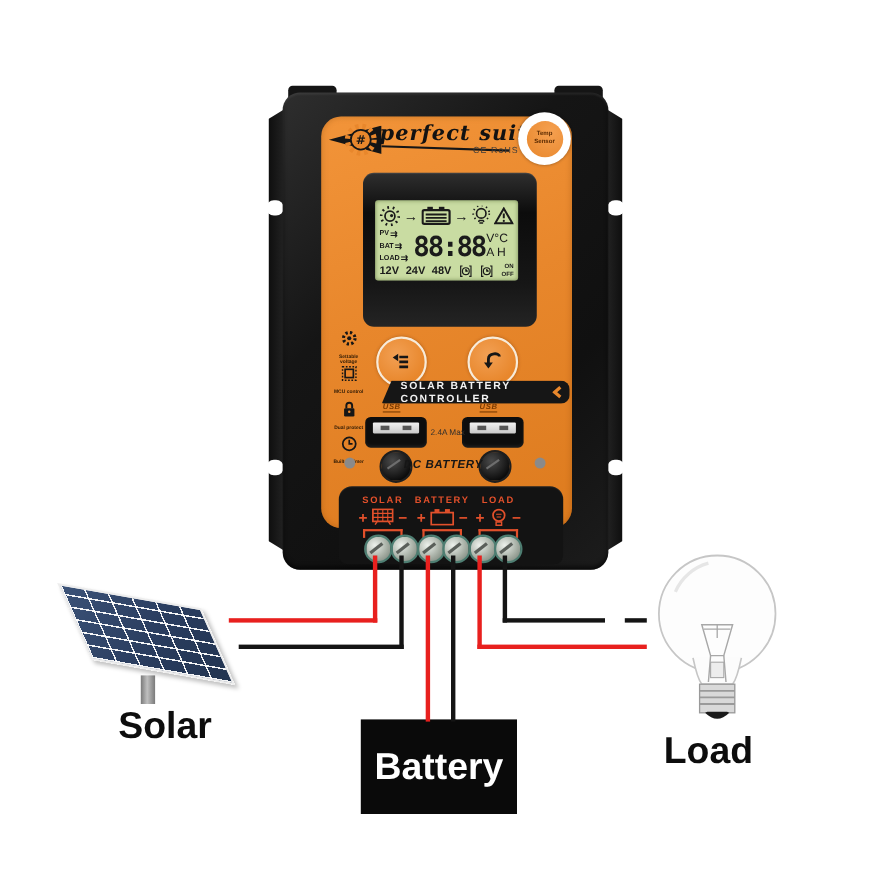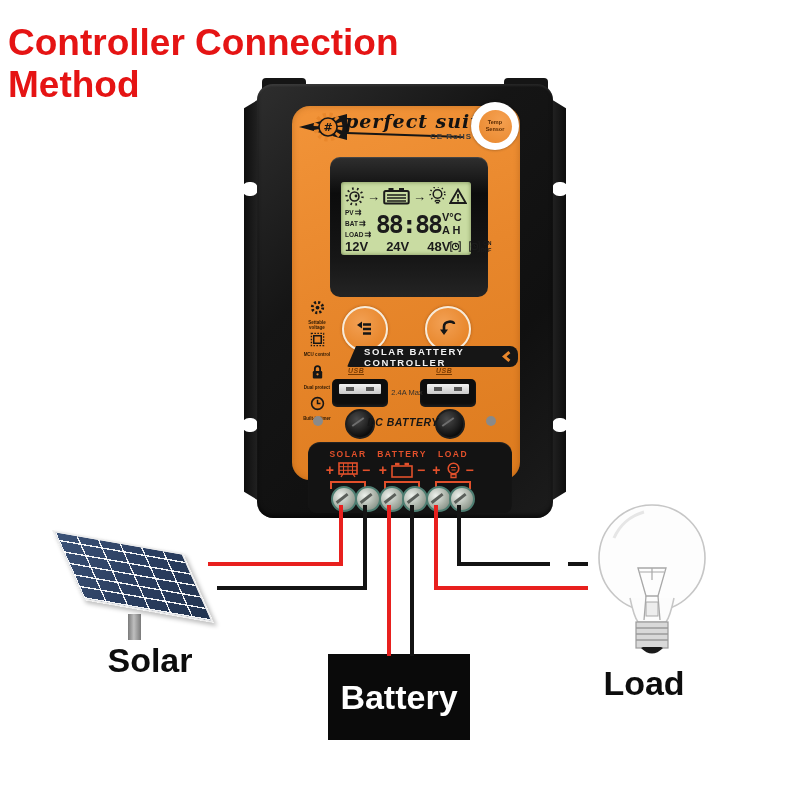--- a/index.html
+++ b/index.html
@@ -22,21 +22,21 @@
   .panel{left:292px;top:106px;width:228px;height:374px;border-radius:18px;
          background:linear-gradient(160deg,#F29439 0%,#E8872C 45%,#DD7B1E 100%);
          box-shadow:inset 0 0 6px rgba(120,60,0,.35);}
 
   
   .pennant{left:299px;top:114px;width:48px;height:26px;background:#151515;
            clip-path:polygon(0 50%,100% 0,100% 100%);}
   .brand{left:345px;top:110px;font-family:"DejaVu Serif",serif;font-style:italic;font-weight:bold;
          font-size:19px;color:#121212;letter-spacing:1px;}
   .swoosh{left:347px;top:126px;width:116px;height:8px;border-bottom:2.5px solid #161616;transform:rotate(2deg);}
-  .cert{left:430px;top:132px;font-size:8px;color:#3A3A3A;letter-spacing:1px;font-weight:bold;}
+  .cert{left:430px;top:132px;font-size:8px;color:#3A3A3A;letter-spacing:1px;font-weight:normal;}
   .temp-badge{left:471px;top:102px;width:48px;height:48px;border-radius:50%;background:#fff;
               box-shadow:0 0 3px rgba(0,0,0,.4);display:flex;align-items:center;justify-content:center;}
   .temp-inner{width:33px;height:33px;border-radius:50%;background:radial-gradient(circle at 65% 30%,#F5A050,#E8872C);
               color:#5A2A00;font-size:5.5px;font-weight:bold;display:flex;align-items:center;justify-content:center;
               text-align:center;line-height:1.2;}
 
   
   .lcd-bezel{left:330px;top:157px;width:158px;height:140px;border-radius:10px;
              background:linear-gradient(180deg,#2F2F2F 0%,#0C0C0C 26%,#161616 72%,#242424 100%);
              box-shadow:inset 0 1px 1px rgba(255,255,255,.12);}
@@ -45,23 +45,23 @@
               display:flex;flex-direction:column;justify-content:space-between;padding:3px 4px;box-sizing:border-box;}
   .lcd-row1{display:flex;align-items:center;justify-content:space-between;height:22px;}
   .lcd-arrow{font-size:13px;font-weight:bold;}
   .lcd-row2{display:flex;align-items:center;height:30px;}
   .lcd-src{display:flex;flex-direction:column;justify-content:space-between;height:30px;width:31px;}
   .lcd-src div{display:flex;align-items:center;gap:1px;font-size:6.5px;font-weight:bold;line-height:1;}
   .lcd-src .pair{font-size:8px;}
   .digits{font-family:"DejaVu Sans Mono",monospace;font-weight:bold;font-size:25px;letter-spacing:-2px;
           line-height:1;margin:0 1px;}
   .lcd-units{display:flex;flex-direction:column;justify-content:center;gap:2px;width:26px;text-align:left;}
-  .lcd-units span{font-size:11px;font-weight:bold;line-height:1;}
+  .lcd-units span{font-size:11px;font-weight:normal;line-height:1;}
   .lcd-row3{display:flex;align-items:center;justify-content:space-between;height:11px;}
-  .lcd-volts{display:flex;gap:18px;font-size:13px;font-weight:bold;}
+  .lcd-volts{display:flex;gap:6px;font-size:10px;font-weight:bold;}
   .lcd-clocks{display:flex;gap:8px;}
   .lcd-onoff{display:flex;flex-direction:column;font-size:5.5px;font-weight:bold;line-height:1.1;text-align:right;}
 
   
   .feat{left:303px;width:28px;text-align:center;color:#2E1A05;}
   .feat .cap{font-size:4.5px;line-height:1.15;font-weight:bold;margin-top:1px;}
 
   
   .btn{width:42px;height:42px;border-radius:50%;border:2.5px solid #F7EBDA;
        background:radial-gradient(circle at 40% 35%,#F2A054,#E8872C 70%);top:306px;
@@ -120,21 +120,20 @@
   
   .batt{left:328px;top:654px;width:142px;height:86px;background:#0A0A0A;color:#fff;
         display:flex;align-items:center;justify-content:center;font-size:34px;font-weight:bold;}
   .complabel{font-size:34px;font-weight:bold;color:#0D0D0D;text-align:center;}
 </style>
 </head>
 <body>
 
 <div class="canvas">
 
-  <div class="abs title">Controller Connection Method</div>
 
   <div class="wire wred" style="left:339px;top:505px;width:4px;height:61px;"></div>
   <div class="wire wred" style="left:208px;top:562px;width:135px;height:4px;"></div>
 
   <div class="wire wblk" style="left:363px;top:505px;width:4px;height:85px;"></div>
   <div class="wire wblk" style="left:217px;top:586px;width:150px;height:4px;"></div>
 
   <div class="wire wred" style="left:387px;top:505px;width:4px;height:151px;"></div>
   <div class="wire wblk" style="left:410px;top:505px;width:4px;height:151px;"></div>
 

